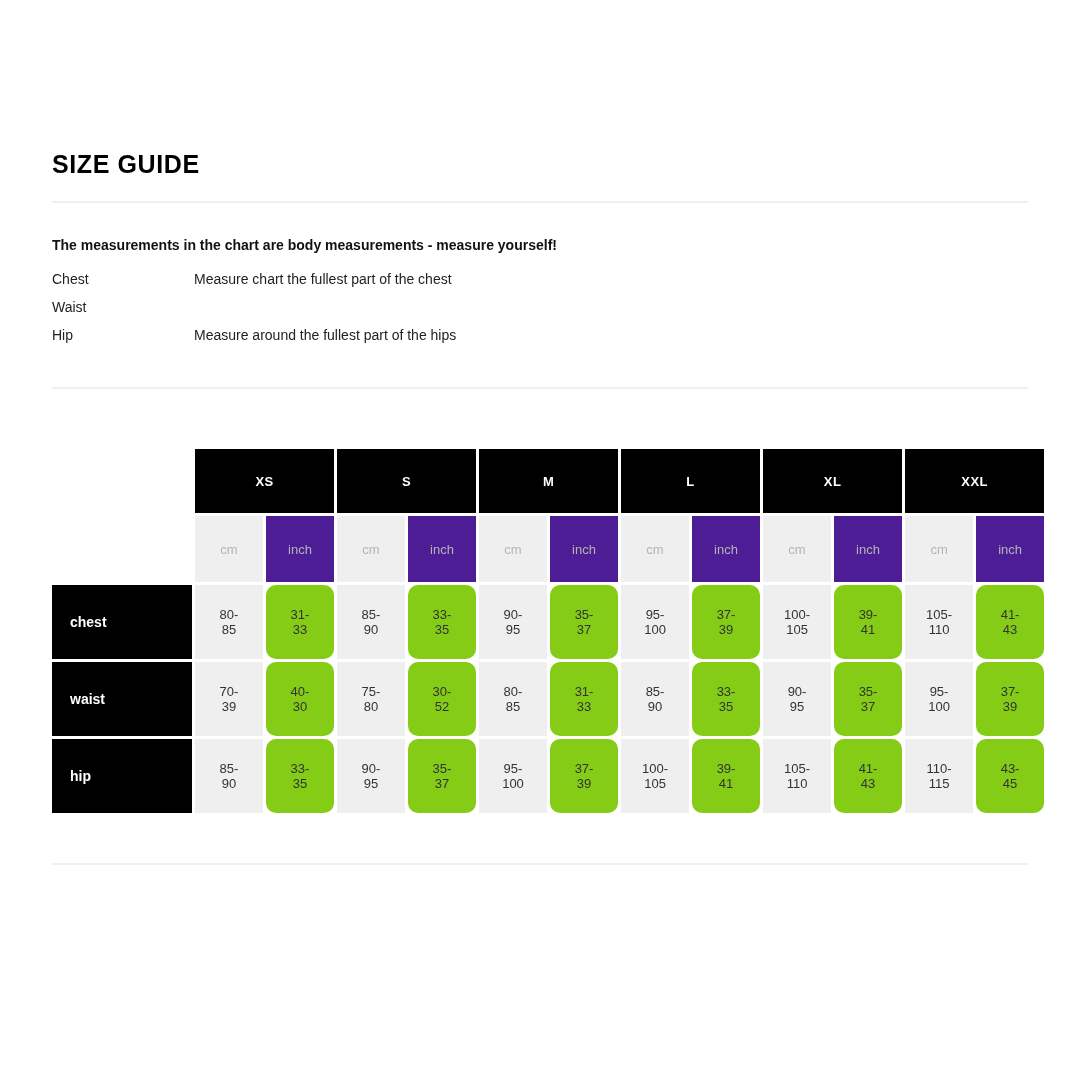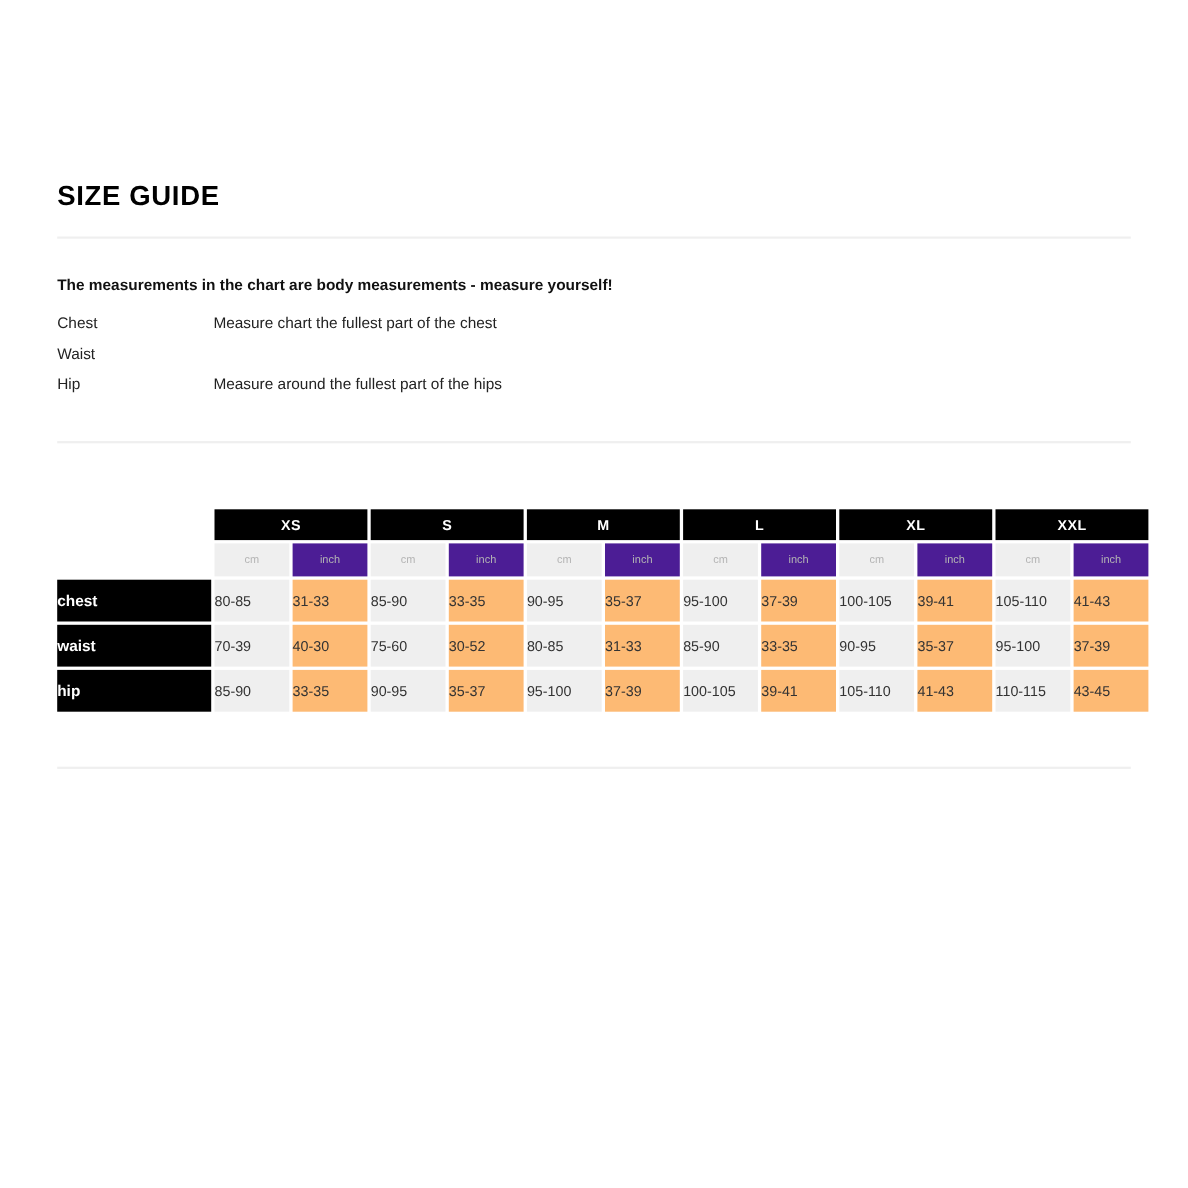--- a/index.html
+++ b/index.html
@@ -16,21 +16,21 @@
   }
   .page {
     position: relative;
     width: 1080px;
     height: 1080px;
     box-sizing: border-box;
   }
   .content {
     position: absolute;
     left: 52px;
-    top: 164px;
+    top: 150px;
     width: 976px;
   }
   .title {
     font-size: 25px;
     font-weight: bold;
     letter-spacing: 0.6px;
     color: #000000;
     margin: 0 0 22px 0;
   }
   .rule {
@@ -75,65 +75,66 @@
     border-collapse: separate;
     border-spacing: 3px 3px;
     table-layout: fixed;
     width: 976px;
     margin-left: -3px;
   }
   table.size-table col.rowhead { width: 140px; }
   table.size-table col.cell { width: 68px; }
 
   .size-table th, .size-table td {
-    padding: 0;
+    padding: 18px;
     margin: 0;
   }
   .corner {
     background: transparent;
     border: none;
   }
   .size-head {
     background: #000000;
     color: #ffffff;
     font-size: 13px;
     font-weight: bold;
     text-align: center;
     height: 28px;
     letter-spacing: 0.4px;
   }
   .unit-cell {
     background: #efefef;
     color: #b4b4b4;
-    font-size: 10px;
+    font-size: 13px;
     font-weight: normal;
     text-align: center;
     height: 30px;
   }
   .unit-cell.alt {
     background: #4c1d95;
   }
   .row-head {
     background: #000000;
     color: #ffffff;
     font-size: 14px;
     font-weight: bold;
     text-align: left;
     padding-left: 12px;
     height: 38px;
   }
   .val {
     background: #efefef;
     color: #333333;
     font-size: 13px;
-    text-align: left;
+    text-align: center;
     height: 38px;
   }
   .val.alt {
-    background: #fdba74;
+    background: #84cc16;
+    border-radius: 10px;
   }
   .rule-3 {
     margin-top: 47px;
   }
 </style>
 </head>
 <body>
 
 <div class="page">
   <div class="content">
@@ -216,21 +217,21 @@
             <td class="val alt">37-39</td>
             <td class="val">100-105</td>
             <td class="val alt">39-41</td>
             <td class="val">105-110</td>
             <td class="val alt">41-43</td>
           </tr>
           <tr>
             <th class="row-head">waist</th>
             <td class="val">70-39</td>
             <td class="val alt">40-30</td>
-            <td class="val">75-60</td>
+            <td class="val">75-80</td>
             <td class="val alt">30-52</td>
             <td class="val">80-85</td>
             <td class="val alt">31-33</td>
             <td class="val">85-90</td>
             <td class="val alt">33-35</td>
             <td class="val">90-95</td>
             <td class="val alt">35-37</td>
             <td class="val">95-100</td>
             <td class="val alt">37-39</td>
           </tr>

